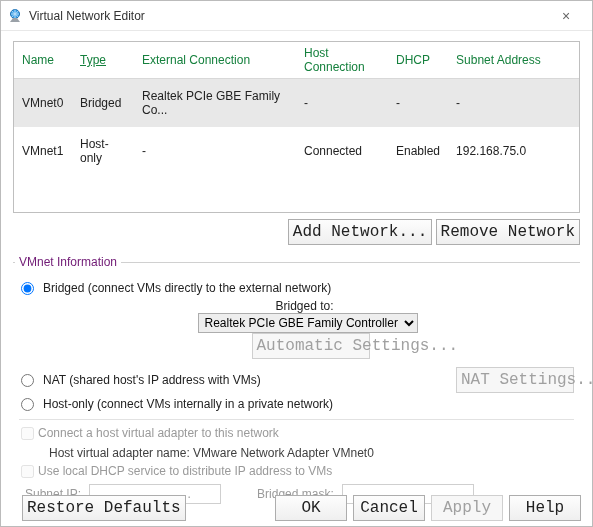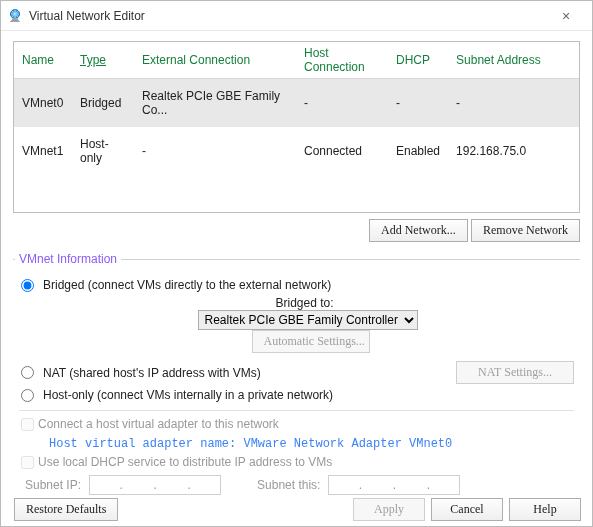--- a/index.html
+++ b/index.html
@@ -42,78 +42,78 @@
     background:#fff;
     color:#15803d;
   }
   td { padding: 10px 8px; font-size:12px; }
   tr.selected td { background:#e8e8e8; }
   .btn-row { text-align:right; margin:6px 0 10px 0; }
   .btn {
     display:inline-block;
     background: linear-gradient(#fdfdfd,#efefef);
     border:1px solid #adadad;
-    padding: 3px 11px;
-    font-size:12px;
-    font-family:Liberation Serif, serif;
+    padding: 3px 4px;
+    font-size:16px;
+    font-family:Liberation Mono, monospace;
     cursor:pointer;
     min-width:80px;
     color:#222;
   }
   .btn:disabled, .btn.disabled {
     color:#a0a0a0;
     border-color:#cfcfcf;
     background:#f7f7f7;
     cursor:default;
   }
   fieldset.group {
     border:none;
     border-top:1px solid #d0d0d0;
     padding:8px 6px 4px 6px;
     margin:0 0 4px 0;
   }
   fieldset.group legend {
     padding:0 4px;
-    color:#8b5cf6;
+    color:#701a75;
     margin-left:-4px;
   }
   .row { display:flex; align-items:center; margin:4px 0; }
   .row label { display:flex; align-items:center; gap:5px; }
   input[type="radio"], input[type="checkbox"]{ margin:0 4px 0 2px; }
   .indent1 { margin-left:22px;flex-direction:column; }
   .indent2 { margin-left:30px; }
   select.combo {
     flex:1;
     font-family:inherit;
     font-size:12px;
     padding:1px 2px;
     background:#eee;
     border:1px solid #adadad;
     height:21px;
   }
   .side-btn { width:118px; margin-left:6px; white-space:nowrap; }
-  .grayed { color:#3b82f6;font-family:Liberation Mono, monospace; }
+  .grayed { color:#404040; }
   .checkbox-row { display:flex; align-items:center; margin:6px 0; }
   .checkbox-row.disabled { color:#9a9a9a; }
   .checkbox-row input[type="checkbox"][disabled]{ opacity:0.6; }
   .ip-box {
     display:inline-flex;
     border:1px solid #cfcfcf;
     background:#fff;
     height:20px;
     align-items:center;
     color:#9a9a9a;
     width:132px;
   }
   .ip-box span.oct { width:28px; text-align:center; }
   .ip-box span.dot { width:6px; text-align:center; }
   .ip-row { display:flex; align-items:center; gap:8px; margin:6px 0 2px 6px; color:#9a9a9a;}
   .bottom-bar {
     position:absolute;
-    bottom:6px; left:8px; right:12px;
+    bottom:6px; left:16px; right:12px;
     display:flex;
     align-items:center;
   }
   .bottom-bar .spacer{flex:1;}
   .bottom-bar .btn{ min-width:72px; margin-left:6px;}
   .col-name{width:58px;} .col-type{width:62px;text-decoration:underline;} .col-ext{width:162px;}
   .col-host{width:92px;} .col-dhcp{width:58px;} .col-sub{width:auto;}
 </style>
 </head>
 <body>
@@ -221,33 +221,34 @@
       <span class="ip-box">
         <span class="oct"></span>
           <span class="dot">.</span>
         <span class="oct"></span>
           <span class="dot">.</span>
         <span class="oct"></span>
           <span class="dot">.</span>
         <span class="oct"></span>
       </span>
       <span style="width:20px;"></span>
-      <span>Subnet this:</span>
+      <span>Bridged mask:</span>
       <span class="ip-box">
         <span class="oct"></span>
           <span class="dot">.</span>
         <span class="oct"></span>
           <span class="dot">.</span>
         <span class="oct"></span>
           <span class="dot">.</span>
         <span class="oct"></span>
       </span>
     </div>
   </fieldset>
 </div>
 
 <div class="bottom-bar">
   <button class="btn" style="min-width:100px;">Restore Defaults</button>
   <span class="spacer"></span>
+  <button class="btn">OK</button>
+  <button class="btn">Cancel</button>
   <button class="btn disabled" disabled="">Apply</button>
-  <button class="btn">Cancel</button>
   <button class="btn">Help</button>
 </div>
 
 </body></html>

